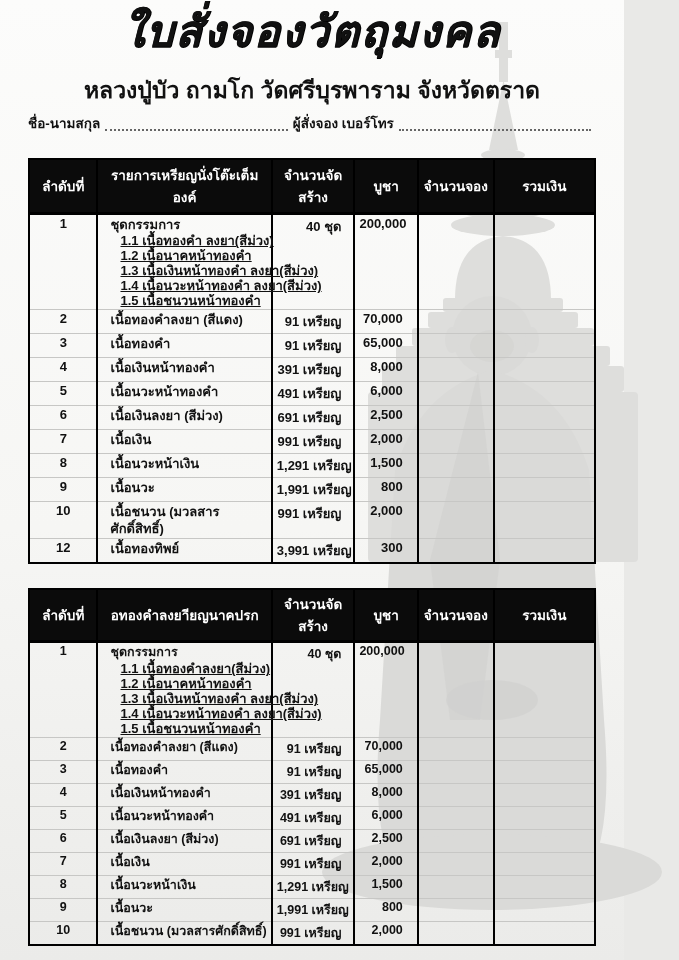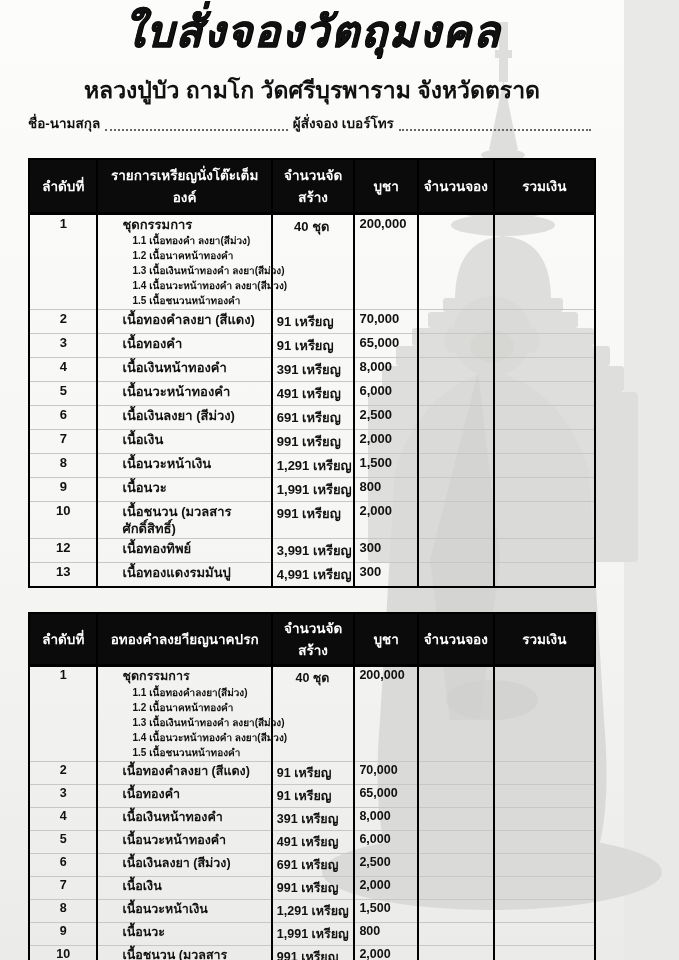--- a/index.html
+++ b/index.html
@@ -41,25 +41,25 @@
     font-family:"Liberation Sans","DejaVu Sans",sans-serif;
   }
   td {
     border-left:2px solid #000; font-size:13px; font-weight:bold;
     padding:1px 4px; vertical-align:top;
     font-family:"Liberation Sans","DejaVu Sans",sans-serif;
   }
   th:first-child, td:first-child { border-left:none; }
   tbody tr + tr td { border-top:1px solid #c7c7c5; }
   td.no   { text-align:center; }
-  td.item { padding-left:24px; }
-  td.qty  { text-align:right; padding-right:24px; white-space:nowrap; }
-  td.price{ text-align:left; padding-right:14px; white-space:nowrap; }
+  td.item { padding-left:12px; }
+  td.qty  { text-align:right; padding-right:12px; white-space:nowrap; }
+  td.price{ text-align:right; padding-right:14px; white-space:nowrap; }
   .mainitem { line-height:17px; }
-  .subitem  { font-size:10px; line-height:15px; padding-left:10px; white-space:nowrap; }
+  .subitem  { font-size:13px; line-height:15px; padding-left:10px; white-space:nowrap;text-decoration:underline; }
   .t1 tbody tr.simple { height:20.2px; }
   .t2 tbody tr.simple { height:19.7px; }
   .t2 td { font-size:12.5px; }
   .t2 th { padding:3px 2px; }
 </style>
 </head>
 <body>
 
 <div class="page">
 
@@ -246,30 +246,20 @@
             <tr class="simple">
               <td class="no">12</td>
               <td class="item">
                 <div class="mainitem">เนื้อทองทิพย์</div>
               </td>
               <td class="qty">3,991 เหรียญ</td>
               <td class="price">300</td>
               <td class="order"></td>
               <td class="total"></td>
             </tr>
-            <tr class="simple">
-              <td class="no">13</td>
-              <td class="item">
-                <div class="mainitem">เนื้อทองแดงรมมันปู</div>
-              </td>
-              <td class="qty">4,991 เหรียญ</td>
-              <td class="price">300</td>
-              <td class="order"></td>
-              <td class="total"></td>
-            </tr>
           </tbody>
       </table>
     </div>
 
     <div class="tbl-wrap2">
       <table class="t2">
         <colgroup>
           <col style="width:12.1%">
             <col style="width:30.8%">
             <col style="width:14.6%">

